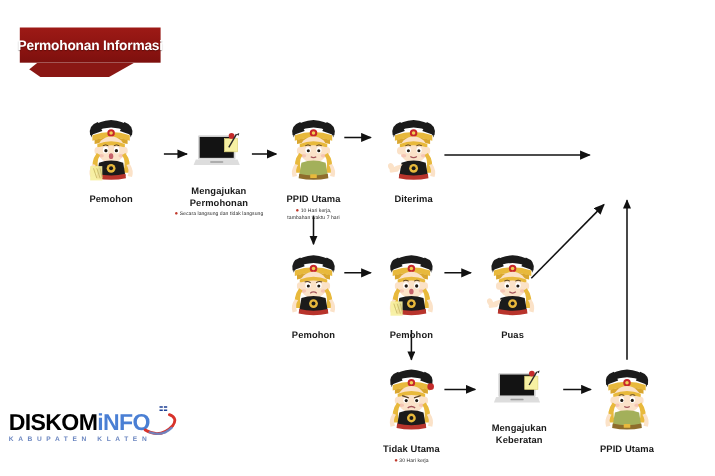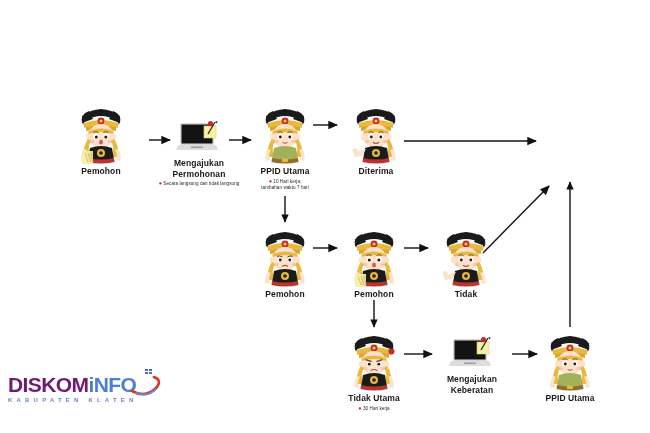--- a/index.html
+++ b/index.html
@@ -74,21 +74,21 @@
     width: 96px;
   }
   .node-label {
     font-size: 8.5px;
     font-weight: bold;
     color: #1a1a1a;
     text-align: center;
     line-height: 1.25;
     letter-spacing: 0.1px;
     white-space: pre-line;
-    margin-top: 1px;
+    margin-top: 11px;
   }
   .node-note {
     font-size: 4.6px;
     color: #2a2a2a;
     text-align: center;
     line-height: 1.45;
     margin-top: 2px;
     white-space: pre-line;
     letter-spacing: 0.05px;
   }
@@ -131,21 +131,21 @@
   }
   #logo-word {
     font-size: 21px;
     font-weight: bold;
     letter-spacing: -0.6px;
     line-height: 1;
     display: flex;
     align-items: baseline;
     position: relative;
   }
-  #logo-word .seg-a { color: #701a75; }
+  #logo-word .seg-a { color: #000000; }
   #logo-word .seg-b { color: #4a7fd4; }
   #logo-sub {
     font-size: 6px;
     color: #6b86c0;
     letter-spacing: 4.2px;
     margin-top: 2px;
     font-weight: bold;
     white-space: nowrap;
   }
   #logo-swoosh {
@@ -154,20 +154,26 @@
     top: -5px;
     width: 34px;
     height: 28px;
   }
 </style>
 </head>
 <body>
 
 <div id="stage">
 
+  <div id="title-banner">
+    <div class="ribbon-body"></div>
+    <div class="ribbon-tail"></div>
+    <div class="ribbon-notch"></div>
+    <div id="title-text">Permohonan Informasi</div>
+  </div>
 
   <svg id="arrows" viewBox="0 0 650 433">
     <defs>
       <marker id="ah" markerWidth="7" markerHeight="7" refX="6.2" refY="3" orient="auto">
         <path d="M0,0 L7,3 L0,6 z" fill="#111111"></path>
       </marker>
       <marker id="ahs" markerWidth="6" markerHeight="6" refX="5.4" refY="2.6" orient="auto">
         <path d="M0,0 L6,2.6 L0,5.2 z" fill="#111111"></path>
       </marker>
     </defs>
@@ -437,21 +443,21 @@
         <path d="M41 36 Q47 44 44 54 L39 54 Q42 44 38 38 Z" fill="#e8b93c"></path>
         <path d="M17 45 Q28 41 39 45 L41 57 Q28 60 15 57 Z" fill="#1b1b1b"></path>
         <circle cx="28" cy="50" r="4" fill="#e8b93c"></circle>
         <circle cx="28" cy="50" r="1.8" fill="#1b1b1b"></circle>
         <path d="M15 55 Q28 58 41 55 L41.5 59 Q28 62 14.5 59 Z" fill="#b8342c"></path>
         <path d="M45 46 Q49 52 47 58 L43 57 Q45 51 42 47 Z" fill="#fbe2c8"></path>
         <path d="M18 46 Q12 47 8 50 Q5 52 7 54 L14 53 Z" fill="#fbe2c8"></path>
         <ellipse cx="7.5" cy="48.5" rx="2.6" ry="3.4" fill="#fbe2c8" transform="rotate(-22 7.5 48.5)"></ellipse>
       </g>
     </svg>
-    <div class="node-label">Tidak</div>
+    <div class="node-label">Puas</div>
   </div>
 
   <div class="node" style="left:326px; top:330px;">
     <svg class="figure" width="56" height="62" viewBox="0 0 56 62">
       <g>
         <path d="M10 22 Q6 8 28 6 Q50 8 46 22 Q44 14 28 13 Q12 14 10 22 Z" fill="#1b1b1b"></path>
         <path d="M9 20 Q7 11 16 8 L20 16 Z" fill="#1b1b1b"></path>
         <path d="M47 20 Q49 11 40 8 L36 16 Z" fill="#1b1b1b"></path>
         <path d="M11 20 Q28 14 45 20 L45 25 Q28 19 11 25 Z" fill="#e8b93c"></path>
         <circle cx="28" cy="18" r="3.4" fill="#c8262a"></circle>

